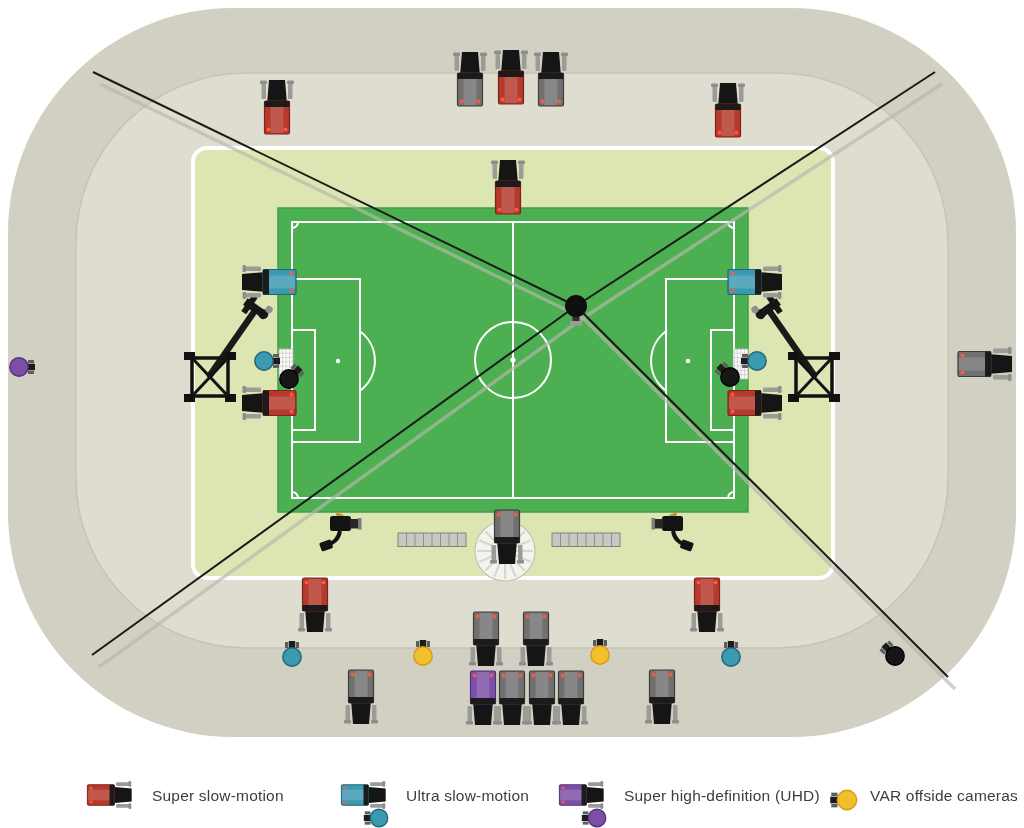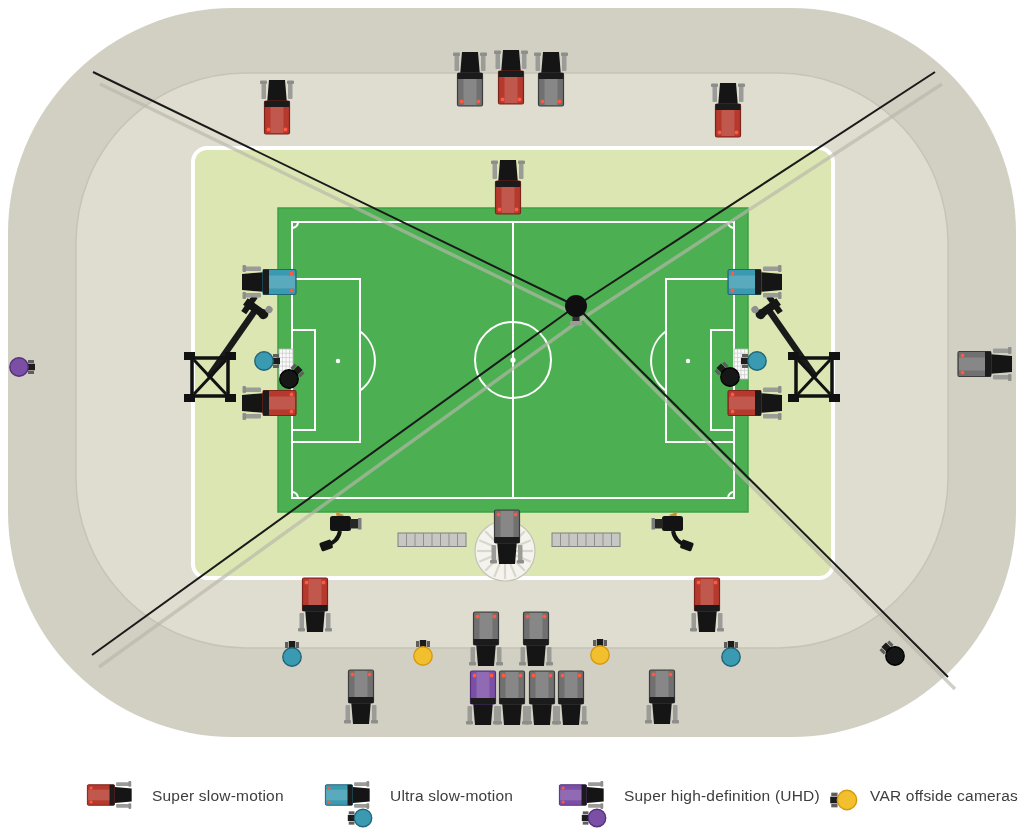--- a/index.html
+++ b/index.html
@@ -527,21 +527,21 @@
   <path d="M-10,0 h20 l-2,24 h-16 z" fill="#151515"></path>
   <rect x="-12.5" y="-30" width="25" height="33" rx="1.5" fill="#b5392c" stroke="#7e241c" stroke-width="1.2"></rect>
   <rect x="-6.5" y="-29" width="13" height="31" fill="#ffffff" opacity="0.16"></rect>
   <rect x="-12.5" y="-3" width="25" height="6" fill="#1b1b1b"></rect>
   <circle cx="-8.5" cy="-25.5" r="1.9" fill="#ff5942"></circle>
   <circle cx="8.5" cy="-25.5" r="1.9" fill="#ff5942"></circle>
           </g>
         </svg>
       <span class="legend-label">Super slow-motion</span>
     </div>
-    <div class="legend-item" style="left:314px">
+    <div class="legend-item" style="left:330px">
       <svg class="legend-icon" width="76" height="52" viewBox="0 0 76 52">
           <g transform="translate(36,19) rotate(-90) scale(0.82)">
   <rect x="-15.5" y="5" width="4.5" height="17" rx="1" fill="#9b9b98"></rect>
   <rect x="11" y="5" width="4.5" height="17" rx="1" fill="#9b9b98"></rect>
   <rect x="-17" y="20" width="7" height="3.5" rx="1" fill="#8d8d8a"></rect>
   <rect x="10" y="20" width="7" height="3.5" rx="1" fill="#8d8d8a"></rect>
   <path d="M-10,0 h20 l-2,24 h-16 z" fill="#151515"></path>
   <rect x="-12.5" y="-30" width="25" height="33" rx="1.5" fill="#3a9ab1" stroke="#226579" stroke-width="1.2"></rect>
   <rect x="-6.5" y="-29" width="13" height="31" fill="#ffffff" opacity="0.16"></rect>
   <rect x="-12.5" y="-3" width="25" height="6" fill="#1b1b1b"></rect>

